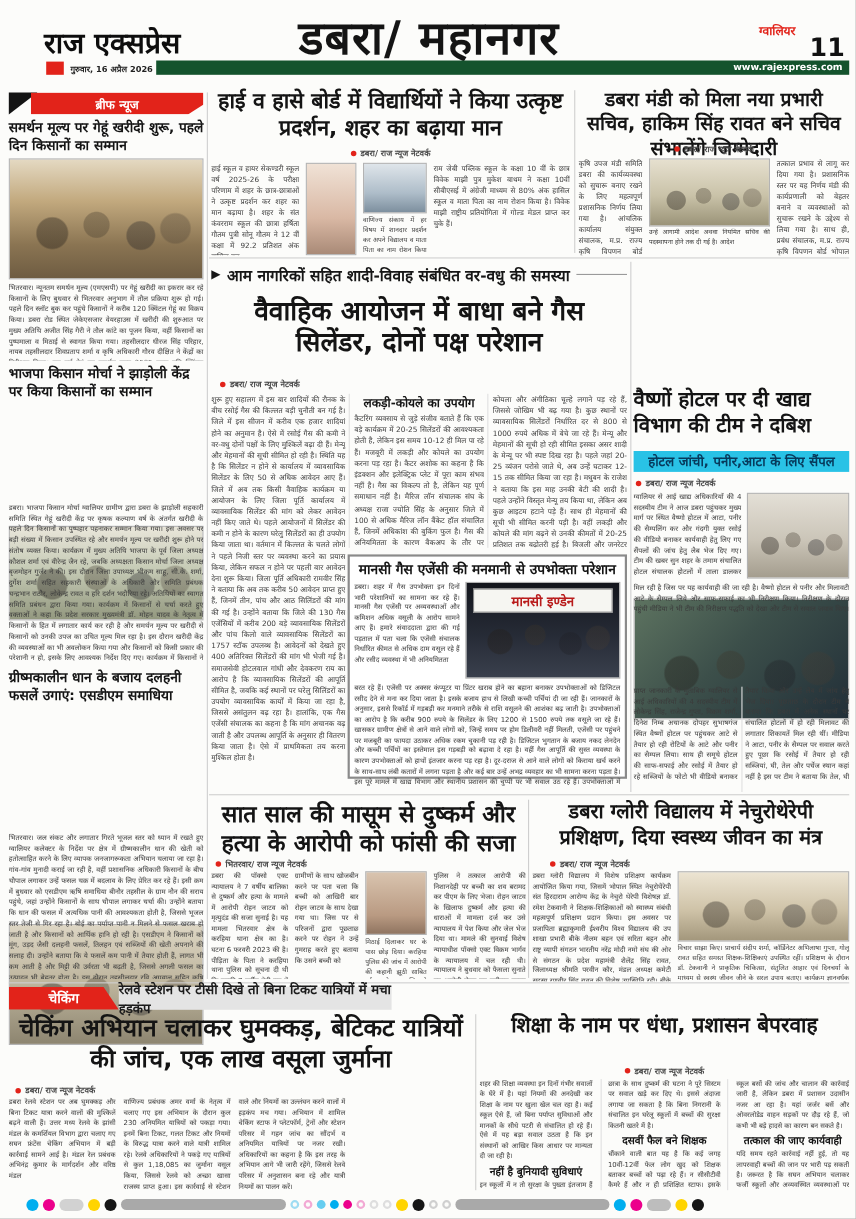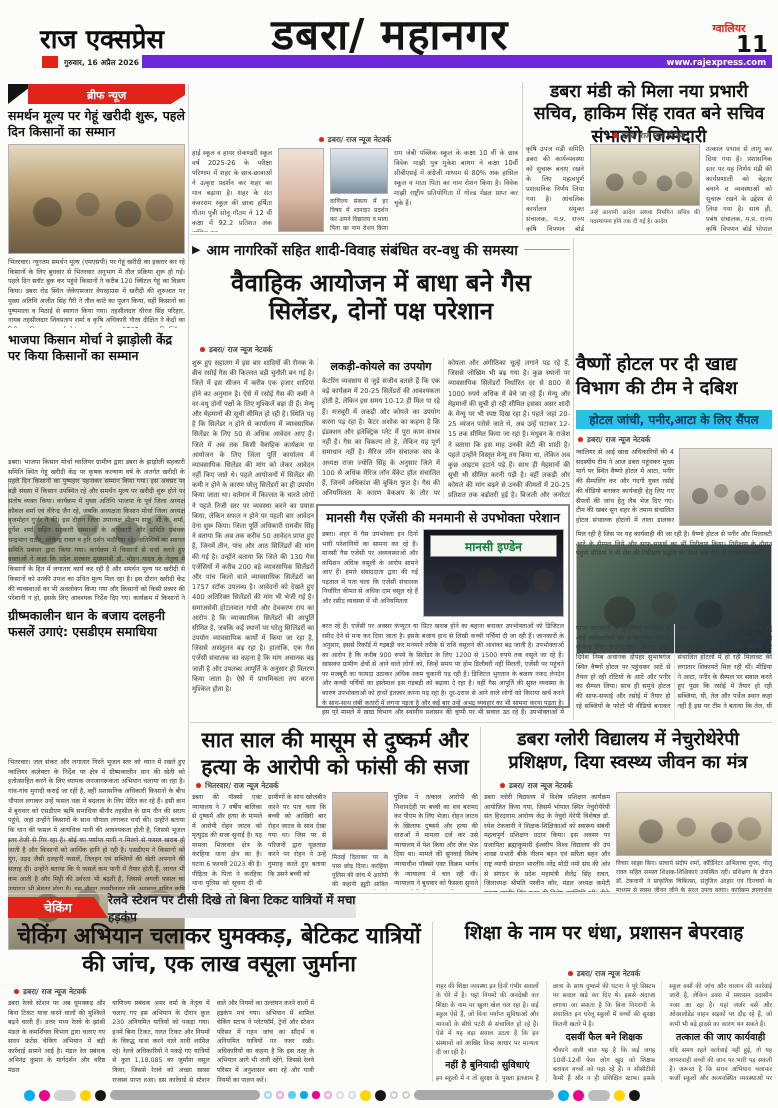--- a/index.html
+++ b/index.html
@@ -27,21 +27,21 @@
   .ph-meet{background:linear-gradient(180deg,#ddd6c4 0%,#bdb49c 50%,#8d8570 100%)}
   .ph-girl{background:linear-gradient(180deg,#f0e2d6 0%,#d9b8a4 60%,#a98a77 100%)}
   .ph-boy{background:linear-gradient(180deg,#dfe5ea 0%,#aebdc9 60%,#7d8f9e 100%)}
   .ph-officer{background:linear-gradient(180deg,#e6e0cf 0%,#c9c2a8 55%,#9a9378 100%)}
   .ph-hotel{background:linear-gradient(135deg,#5d7360 0%,#3c4f4a 45%,#222f38 100%)}
   .ph-sample{background:linear-gradient(180deg,#e3dfd6 0%,#cbc5b8 55%,#a49d8e 100%)}
   .ph-mug{background:linear-gradient(180deg,#d9c4af 0%,#b99a82 70%,#8f7460 100%)}
   .ph-glory{background:linear-gradient(180deg,#ece4d2 0%,#cfc3a8 55%,#a3977c 100%)}
   .ph-shop{background:linear-gradient(180deg,#14161d 0%,#262b36 55%,#3a404d 100%)}
   .sign{position:absolute;left:4%;right:4%;top:6%;height:22px;background:#f6f6f2;border:1px solid #888;
-        display:flex;align-items:center;justify-content:center;font-weight:bold;font-size:12px;color:#15803d;z-index:2}
+        display:flex;align-items:center;justify-content:center;font-weight:bold;font-size:12px;color:#b91c1c;z-index:2}
   .redflag{background:#e2231a;color:#fff;font-weight:bold;display:flex;align-items:center;justify-content:center}
   .cyanstrip{background:#29c2e6;color:#073a5c;font-weight:bold;font-size:12px;display:flex;align-items:center;justify-content:center}
   .kickline{display:flex;align-items:center;gap:6px;font-weight:bold;color:#161616}
   .kickline .fill{flex:1;border-bottom:1.5px solid #9a9a9a;height:1px}
   .circleq{background:#2f7fc1;color:#fff;border-radius:50%;display:flex;align-items:center;justify-content:center;
            text-align:center;font-weight:bold;font-size:10px;line-height:1.35;padding:8px}
   .subhead-inline{font-weight:bold;color:#141414;text-align:center}
   .dot{width:11px;height:11px;border-radius:50%;flex:0 0 auto}
   .dot-s{width:8px;height:8px;border-radius:50%;flex:0 0 auto}
   .pill{width:22px;height:11px;border-radius:6px;flex:0 0 auto}
@@ -49,23 +49,23 @@
 </style>
 </head>
 <body>
 
 <div class="page">
 
   <div class="abs" style="left:40px;top:20px;width:170px;font-size:26px;font-weight:bold;color:#0d0d0d">राज एक्सप्रेस</div>
   <div class="abs" style="left:42px;top:56px;width:16px;height:12px;background:#e2231a"></div>
   <div class="abs" style="left:64px;top:57px;width:130px;font-size:7.5px;font-weight:bold;color:#222">गुरुवार, 16 अप्रैल 2026</div>
   <div class="abs hl" style="left:180px;top:8px;width:420px;font-size:42px;letter-spacing:1px">डबरा/ महानगर</div>
-  <div class="abs" style="left:690px;top:20px;width:78px;font-size:11px;font-weight:bold;color:#e2231a;text-align:center">ग्वालियर</div>
+  <div class="abs" style="left:690px;top:20px;width:78px;font-size:11px;font-weight:bold;color:#e2231a;text-align:left">ग्वालियर</div>
   <div class="abs" style="left:690px;top:31px;width:78px;font-size:23px;font-weight:bold;color:#111;text-align:right">11</div>
-  <div class="abs" style="left:142px;top:55px;width:630px;height:13px;background:#6d28d9;display:flex;align-items:center;justify-content:flex-end;padding-right:6px">
+  <div class="abs" style="left:142px;top:55px;width:630px;height:13px;background:#14532d;display:flex;align-items:center;justify-content:flex-end;padding-right:6px">
     <span style="color:#fff;font-size:8.5px;font-weight:bold">www.rajexpress.com</span>
   </div>
 
   <div class="abs" style="left:8px;top:84px;width:177px;height:20px">
     <div style="position:absolute;left:0;top:0;width:0;height:0;border-top:20px solid #141414;border-right:26px solid transparent"></div>
     <div class="redflag" style="position:absolute;left:20px;top:0;width:157px;height:20px;font-size:11px;clip-path:polygon(0 0,100% 0,100% 55%,91% 100%,0 100%)">ब्रीफ न्यूज</div>
   </div>
 
   <div class="abs hl hl-left" style="left:8px;top:108px;width:177px;font-size:12.5px">समर्थन मूल्य पर गेहूं खरीदी शुरू, पहले दिन किसानों का सम्मान</div>
   <div class="abs ph ph-wheat" style="left:8px;top:144px;width:177px;height:110px"></div>
@@ -74,20 +74,21 @@
   <div class="abs hl hl-left" style="left:8px;top:332px;width:177px;font-size:12.5px">भाजपा किसान मोर्चा ने झाड़ोली केंद्र पर किया किसानों का सम्मान</div>
   <div class="abs ph ph-garland" style="left:8px;top:368px;width:177px;height:86px"></div>
   <div class="abs bt" style="left:8px;top:458px;width:177px;height:146px;font-size:6.4px">डबरा। भाजपा किसान मोर्चा ग्वालियर ग्रामीण द्वारा डबरा के झाड़ोली सहकारी समिति स्थित गेहूं खरीदी केंद्र पर कृषक कल्याण वर्ष के अंतर्गत खरीदी के पहले दिन किसानों का पुष्पहार पहनाकर सम्मान किया गया। इस अवसर पर बड़ी संख्या में किसान उपस्थित रहे और समर्थन मूल्य पर खरीदी शुरू होने पर संतोष व्यक्त किया। कार्यक्रम में मुख्य अतिथि भाजपा के पूर्व जिला अध्यक्ष कौशल शर्मा एवं वीरेन्द्र जैन रहे, जबकि अध्यक्षता किसान मोर्चा जिला अध्यक्ष बृजमोहन गुर्जर ने की। इस दौरान जिला उपाध्यक्ष भीकम साहू, सी.के. शर्मा, दुर्गेश शर्मा सहित सहकारी संस्थाओं के अधिकारी और समिति प्रबंधक चन्द्रभान राठौर, लोकेन्द्र रावत व हरि दर्शन भदौरिया रहे। अतिथियों का स्वागत समिति प्रबंधन द्वारा किया गया। कार्यक्रम में किसानों से चर्चा करते हुए वक्ताओं ने कहा कि प्रदेश सरकार मुख्यमंत्री डॉ. मोहन यादव के नेतृत्व में किसानों के हित में लगातार कार्य कर रही है और समर्थन मूल्य पर खरीदी से किसानों को उनकी उपज का उचित मूल्य मिल रहा है। इस दौरान खरीदी केंद्र की व्यवस्थाओं का भी अवलोकन किया गया और किसानों को किसी प्रकार की परेशानी न हो, इसके लिए आवश्यक निर्देश दिए गए। कार्यक्रम में किसानों ने भी अपनी समस्याएं रखीं, जिनके समाधान का आश्वासन दिया गया।</div>
 
   <div class="abs hl hl-left" style="left:8px;top:608px;width:177px;font-size:12.5px">ग्रीष्मकालीन धान के बजाय दलहनी फसलें उगाएं: एसडीएम समाधिया</div>
   <div class="abs ph ph-meet" style="left:8px;top:644px;width:177px;height:110px"></div>
   <div class="abs bt" style="left:8px;top:758px;width:177px;height:132px;font-size:6.4px">भितरवार। जल संकट और लगातार गिरते भूजल स्तर को ध्यान में रखते हुए ग्वालियर कलेक्टर के निर्देश पर क्षेत्र में ग्रीष्मकालीन धान की खेती को हतोत्साहित करने के लिए व्यापक जनजागरूकता अभियान चलाया जा रहा है। गांव-गांव मुनादी कराई जा रही है, वहीं प्रशासनिक अधिकारी किसानों के बीच चौपाल लगाकर उन्हें फसल चक्र में बदलाव के लिए प्रेरित कर रहे हैं। इसी क्रम में बुधवार को एसडीएम ऋषि समाधिया बीनौर तहसील के ग्राम नौन की सराय पहुंचे, जहां उन्होंने किसानों के साथ चौपाल लगाकर चर्चा की। उन्होंने बताया कि धान की फसल में अत्यधिक पानी की आवश्यकता होती है, जिससे भूजल स्तर तेजी से गिर रहा है। बोई का पर्याप्त पानी न मिलने से फसल खराब हो जाती है और किसानों को आर्थिक हानि हो रही है। एसडीएम ने किसानों को मूंग, उड़द जैसी दलहनी फसलें, तिलहन एवं सब्जियों की खेती अपनाने की सलाह दी। उन्होंने बताया कि ये फसलें कम पानी में तैयार होती हैं, लागत भी कम आती है और मिट्टी की उर्वरता भी बढ़ती है, जिससे अगली फसल का उत्पादन भी बेहतर होता है। इस दौरान तहसीलदार रवि अग्रवाल सहित कृषि विभाग के अधिकारी मौजूद रहे। अधिकारियों ने किसानों से कृषि विभाग से संपर्क कर नई तकनीकों का लाभ लेने की अपील की। किसानों ने भी जागरूकता दिखाते हुए ग्रीष्मकालीन धान न उगाने का संकल्प लिया।</div>
 
   <div class="abs vrule" style="left:188px;top:84px;height:806px"></div>
 
+  <div class="abs hl" style="left:192px;top:80px;width:326px;font-size:19.5px">हाई व हासे बोर्ड में विद्यार्थियों ने किया उत्कृष्ट प्रदर्शन, शहर का बढ़ाया मान</div>
   <div class="abs byline" style="left:192px;top:134px;width:326px;justify-content:center">
     <span class="bull"></span>
     <span>डबरा/ राज न्यूज नेटवर्क</span>
   </div>
   <div class="abs" style="left:192px;top:148px;width:326px;height:84px;display:flex;gap:6px">
     <div class="bt" style="width:80px;height:84px">हाई स्कूल व हायर सेकण्डरी स्कूल वर्ष 2025-26 के परीक्षा परिणाम में शहर के छात्र-छात्राओं ने उत्कृष्ट प्रदर्शन कर शहर का मान बढ़ाया है। शहर के संत कंवरराम स्कूल की छात्रा हर्षिता गौतम पुत्री सोनू गौतम ने 12 वीं कक्षा में 92.2 प्रतिशत अंक हासिल कर</div>
     <div class="ph ph-girl ph-flat" style="width:46px;height:84px"></div>
     <div style="width:58px;display:flex;flex-direction:column;gap:2px">
       <div class="ph ph-boy ph-flat" style="width:100%;height:46px"></div>
       <div class="bt" style="height:36px;font-size:6px">वाणिज्य संकाय में हर विषय में शानदार प्रदर्शन कर अपने विद्यालय व माता पिता का नाम रोशन किया है। वहीं</div>

